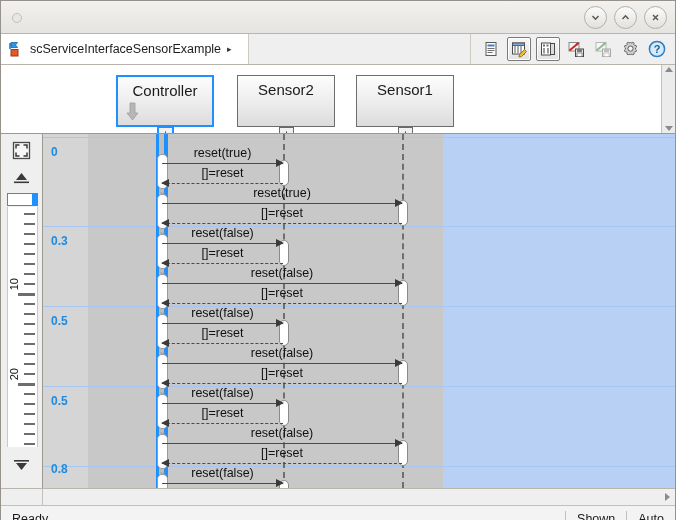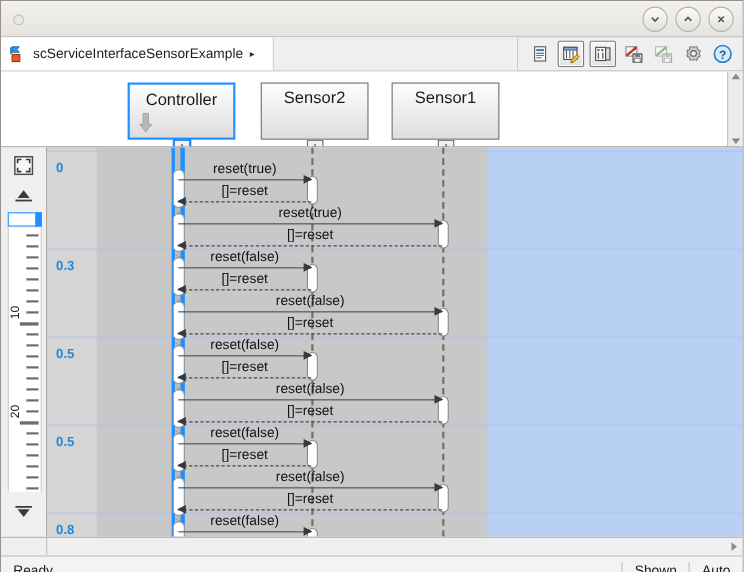--- a/index.html
+++ b/index.html
@@ -451,21 +451,21 @@
           <div class="gridline" style="top: 92px;"></div>
           <div class="gridline" style="top: 172px;"></div>
           <div class="gridline" style="top: 252px;"></div>
           <div class="gridline" style="top: 332px;"></div>
         </div>
       <div id="timelabels">
           <div class="timelabel" style="top: 11px;">0</div>
           <div class="timelabel" style="top: 100px;">0.3</div>
           <div class="timelabel" style="top: 180px;">0.5</div>
           <div class="timelabel" style="top: 260px;">0.5</div>
-          <div class="timelabel" style="top: 340px;">0.8</div>
+          <div class="timelabel" style="top: 328px;">0.8</div>
         </div>
       <div id="lifelines-canvas">
           <div class="ll-ctrl-band" style="left: 113px;"></div>
           <div class="ll-ctrl-inner" style="left: 116px;"></div>
           <div class="ll-dash" style="left: 240px;"></div>
           <div class="ll-dash" style="left: 359px;"></div>
           <div class="ctrl-act" style="left: 114px; top: 20px; height: 35px;"></div>
           <div class="ctrl-x" style="left: 115px; top: 56px;">×</div>
           <div class="ctrl-act" style="left: 114px; top: 60px; height: 35px;"></div>
           <div class="ctrl-x" style="left: 115px; top: 96px;">×</div>

